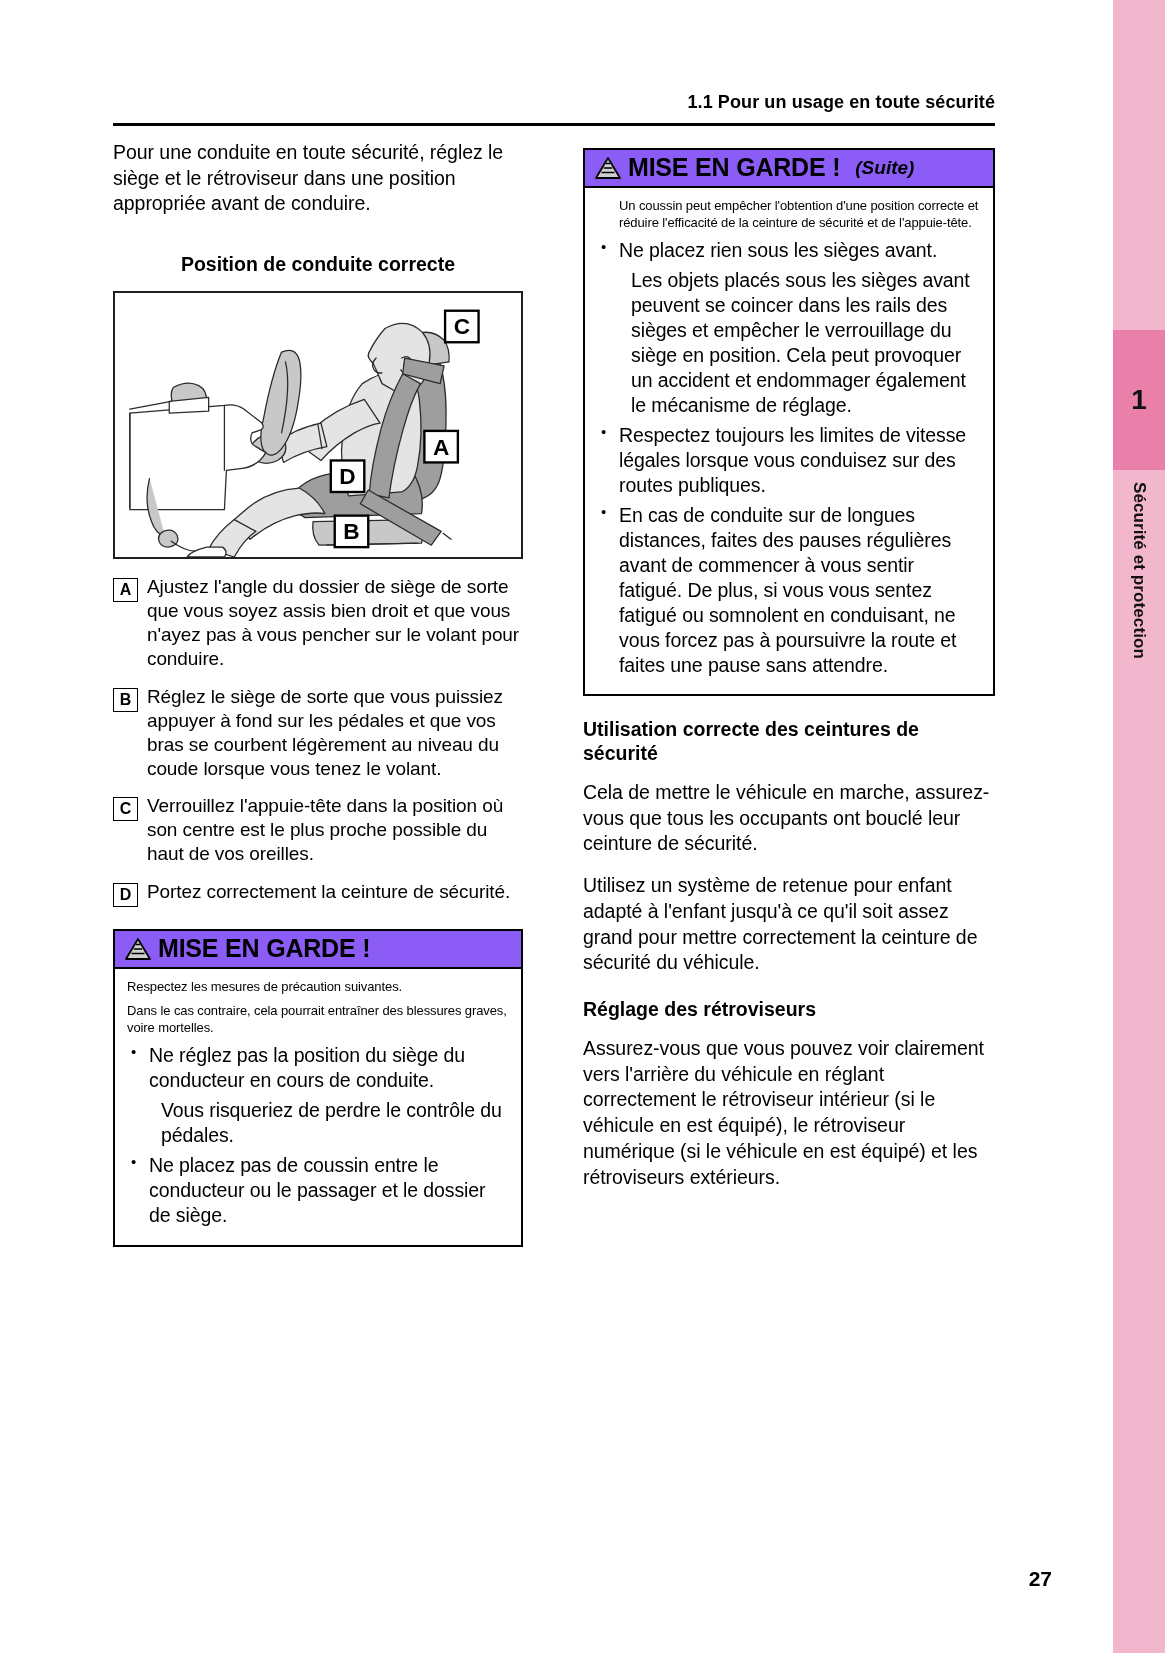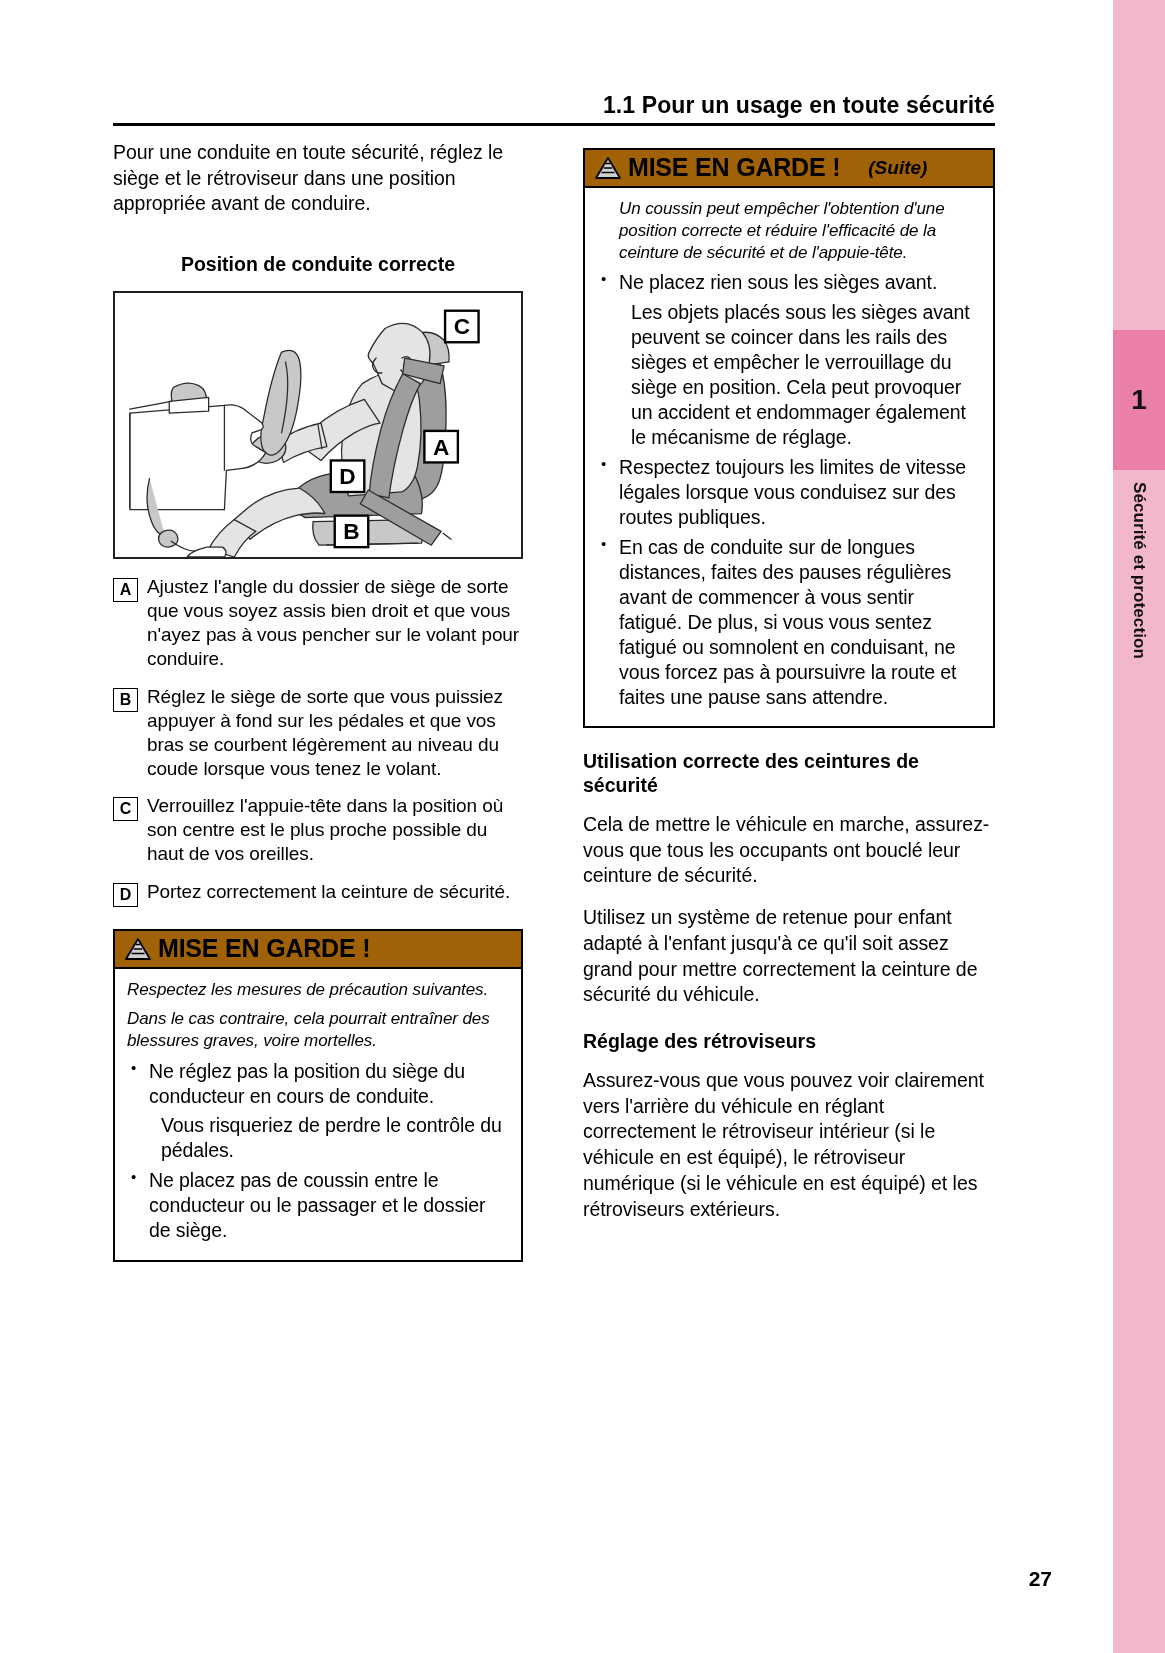--- a/index.html
+++ b/index.html
@@ -39,21 +39,21 @@
     font-size: 17px; font-weight: 600; color: #111;
     letter-spacing: 0.1px;
     white-space: nowrap;
     padding-top: 4px;
   }
 
   
   .running-head {
     position: absolute; top: 92px; left: 113px; width: 882px;
     text-align: right;
-    font-size: 23px; font-weight: 700; color: #000;
+    font-size: 18px; font-weight: 700; color: #000;
     letter-spacing: 0.1px;
   }
   .head-rule {
     position: absolute; top: 123px; left: 113px;
     width: 882px; height: 3px; background: #000;
   }
 
   
   .col-left  { position: absolute; top: 140px; left: 113px;  width: 410px; }
   .col-right { position: absolute; top: 148px; left: 583px; width: 412px; }
@@ -104,38 +104,38 @@
     flex: 1 1 auto;
   }
 
   
   .warn-box {
     border: 2.5px solid #000;
     background: #fff;
     margin-top: 22px;
   }
   .warn-head {
-    background: #a16207;
+    background: #8b5cf6;
     border-bottom: 2.5px solid #000;
     padding: 5px 10px 6px 10px;
     display: flex; align-items: center; gap: 7px;
   }
   .warn-head .tri { flex: 0 0 auto; display:block; }
   .warn-title {
     font-size: 25px; font-weight: 700; letter-spacing: -0.2px;
     line-height: 1;
   }
   .warn-suite {
     font-size: 19px; font-weight: 700; font-style: italic;
-    margin-left: 21px; line-height: 1;
+    margin-left: 8px; line-height: 1;
   }
   .warn-body { padding: 10px 12px 12px 12px; }
   .warn-body p {
-    font-size: 17px; line-height: 1.28;
-    margin-bottom: 7px; letter-spacing: -0.1px; font-style: italic;
+    font-size: 13px; line-height: 1.28;
+    margin-bottom: 7px; letter-spacing: -0.1px;
   }
   .warn-body p.indent { padding-left: 22px; }
   .warn-body ul { list-style: none; }
   .warn-body li {
     font-size: 19.5px; line-height: 1.28;
     letter-spacing: -0.1px;
     padding-left: 22px; position: relative;
     margin-bottom: 5px;
   }
   .warn-body li::before {

